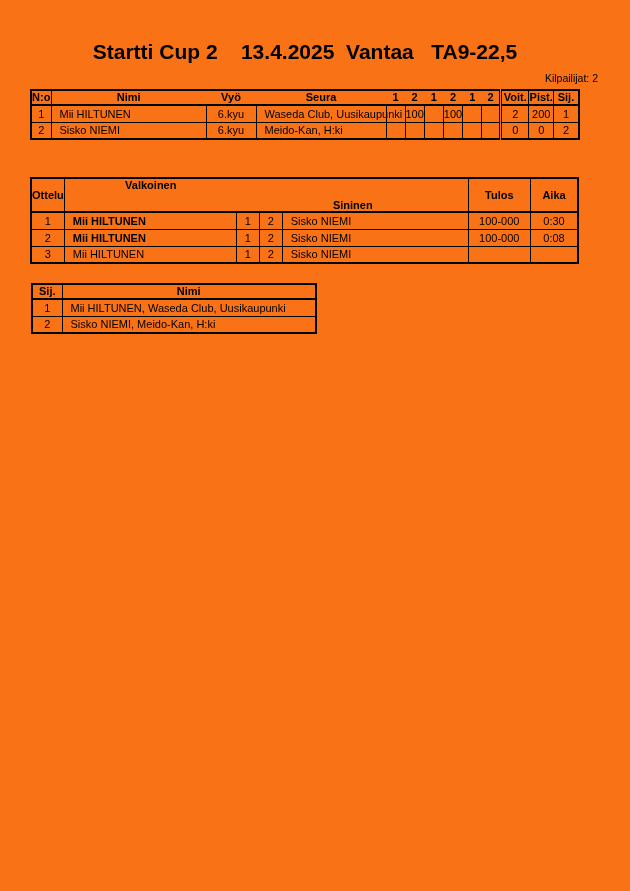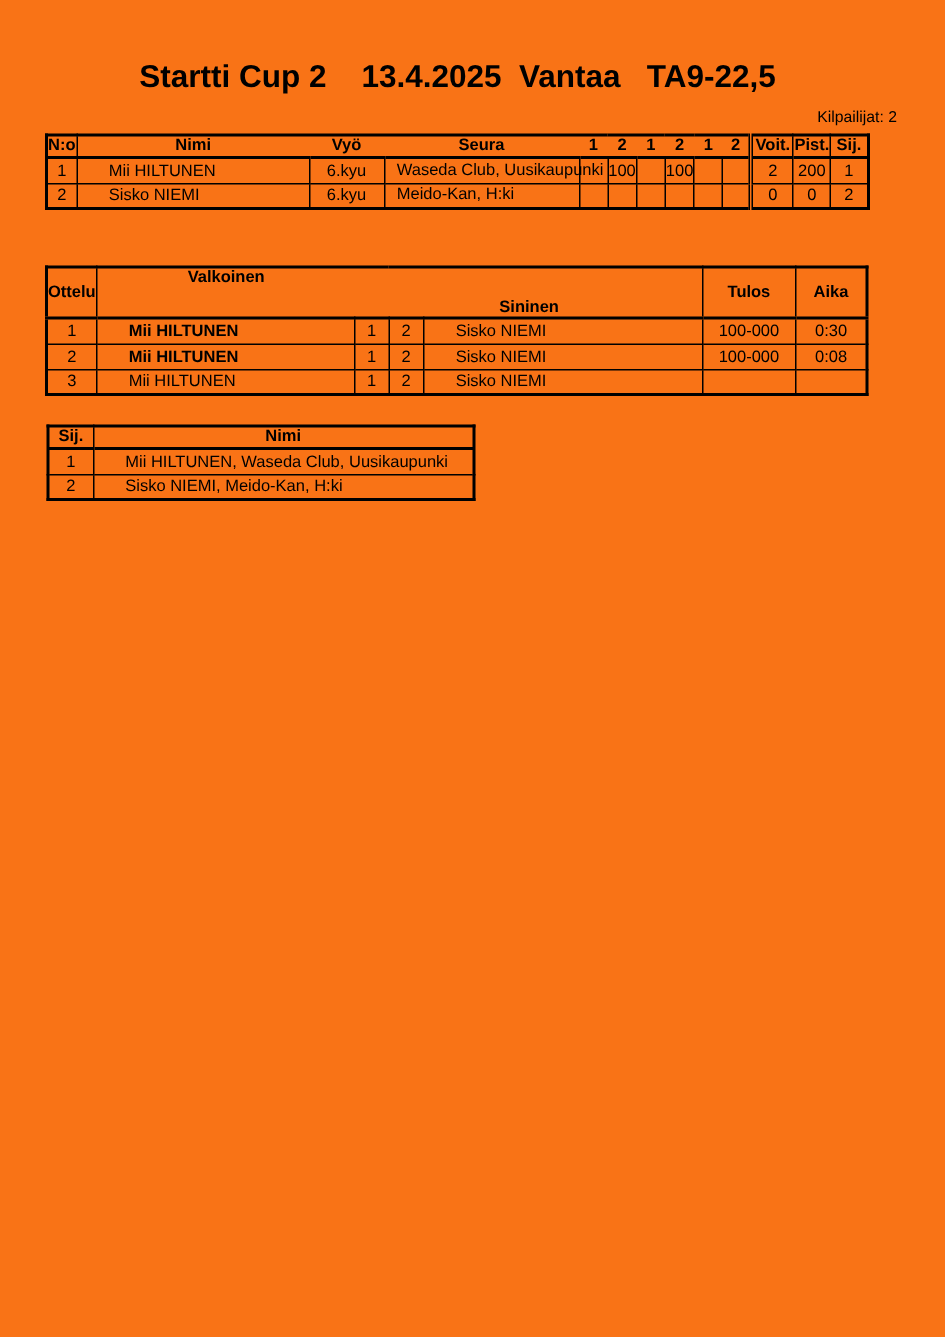--- a/index.html
+++ b/index.html
@@ -42,21 +42,21 @@
     border-collapse: collapse;
     table-layout: fixed;
     border: 2px solid #000;
     font-size: 11px;
   }
   td, th { padding: 0; vertical-align: middle; white-space: nowrap; line-height: 1.1; }
   td { border: 1px solid #000; overflow: visible; }
   th { border: 0 none; border-bottom: 2px solid #000; font-weight: bold; font-size: 11px; }
   .br  { border-right: 1px solid #000; }
   .dbl { border-left: 3px double #000; }
-  .tl  { text-align: left; padding-left: 21px; }
+  .tl  { text-align: left; padding-left: 8px; }
   .tc  { text-align: center; }
   .bold { font-weight: bold; }
   tr.hdr { height: 15px; }
   tr.row { height: 17px; }
   #tbl-kilpailijat { left: 30px; top: 89px; }
   #tbl-ottelut     { left: 30px; top: 177px; }
   #tbl-ottelut tr.hdr { height: 16px; padding-left: 44px; }
   #tbl-tulokset    { left: 31px; top: 283px; }
   th.vs { position: relative; }
   .vs-wrap { display: flex; align-items: flex-start; height: 100%; }

